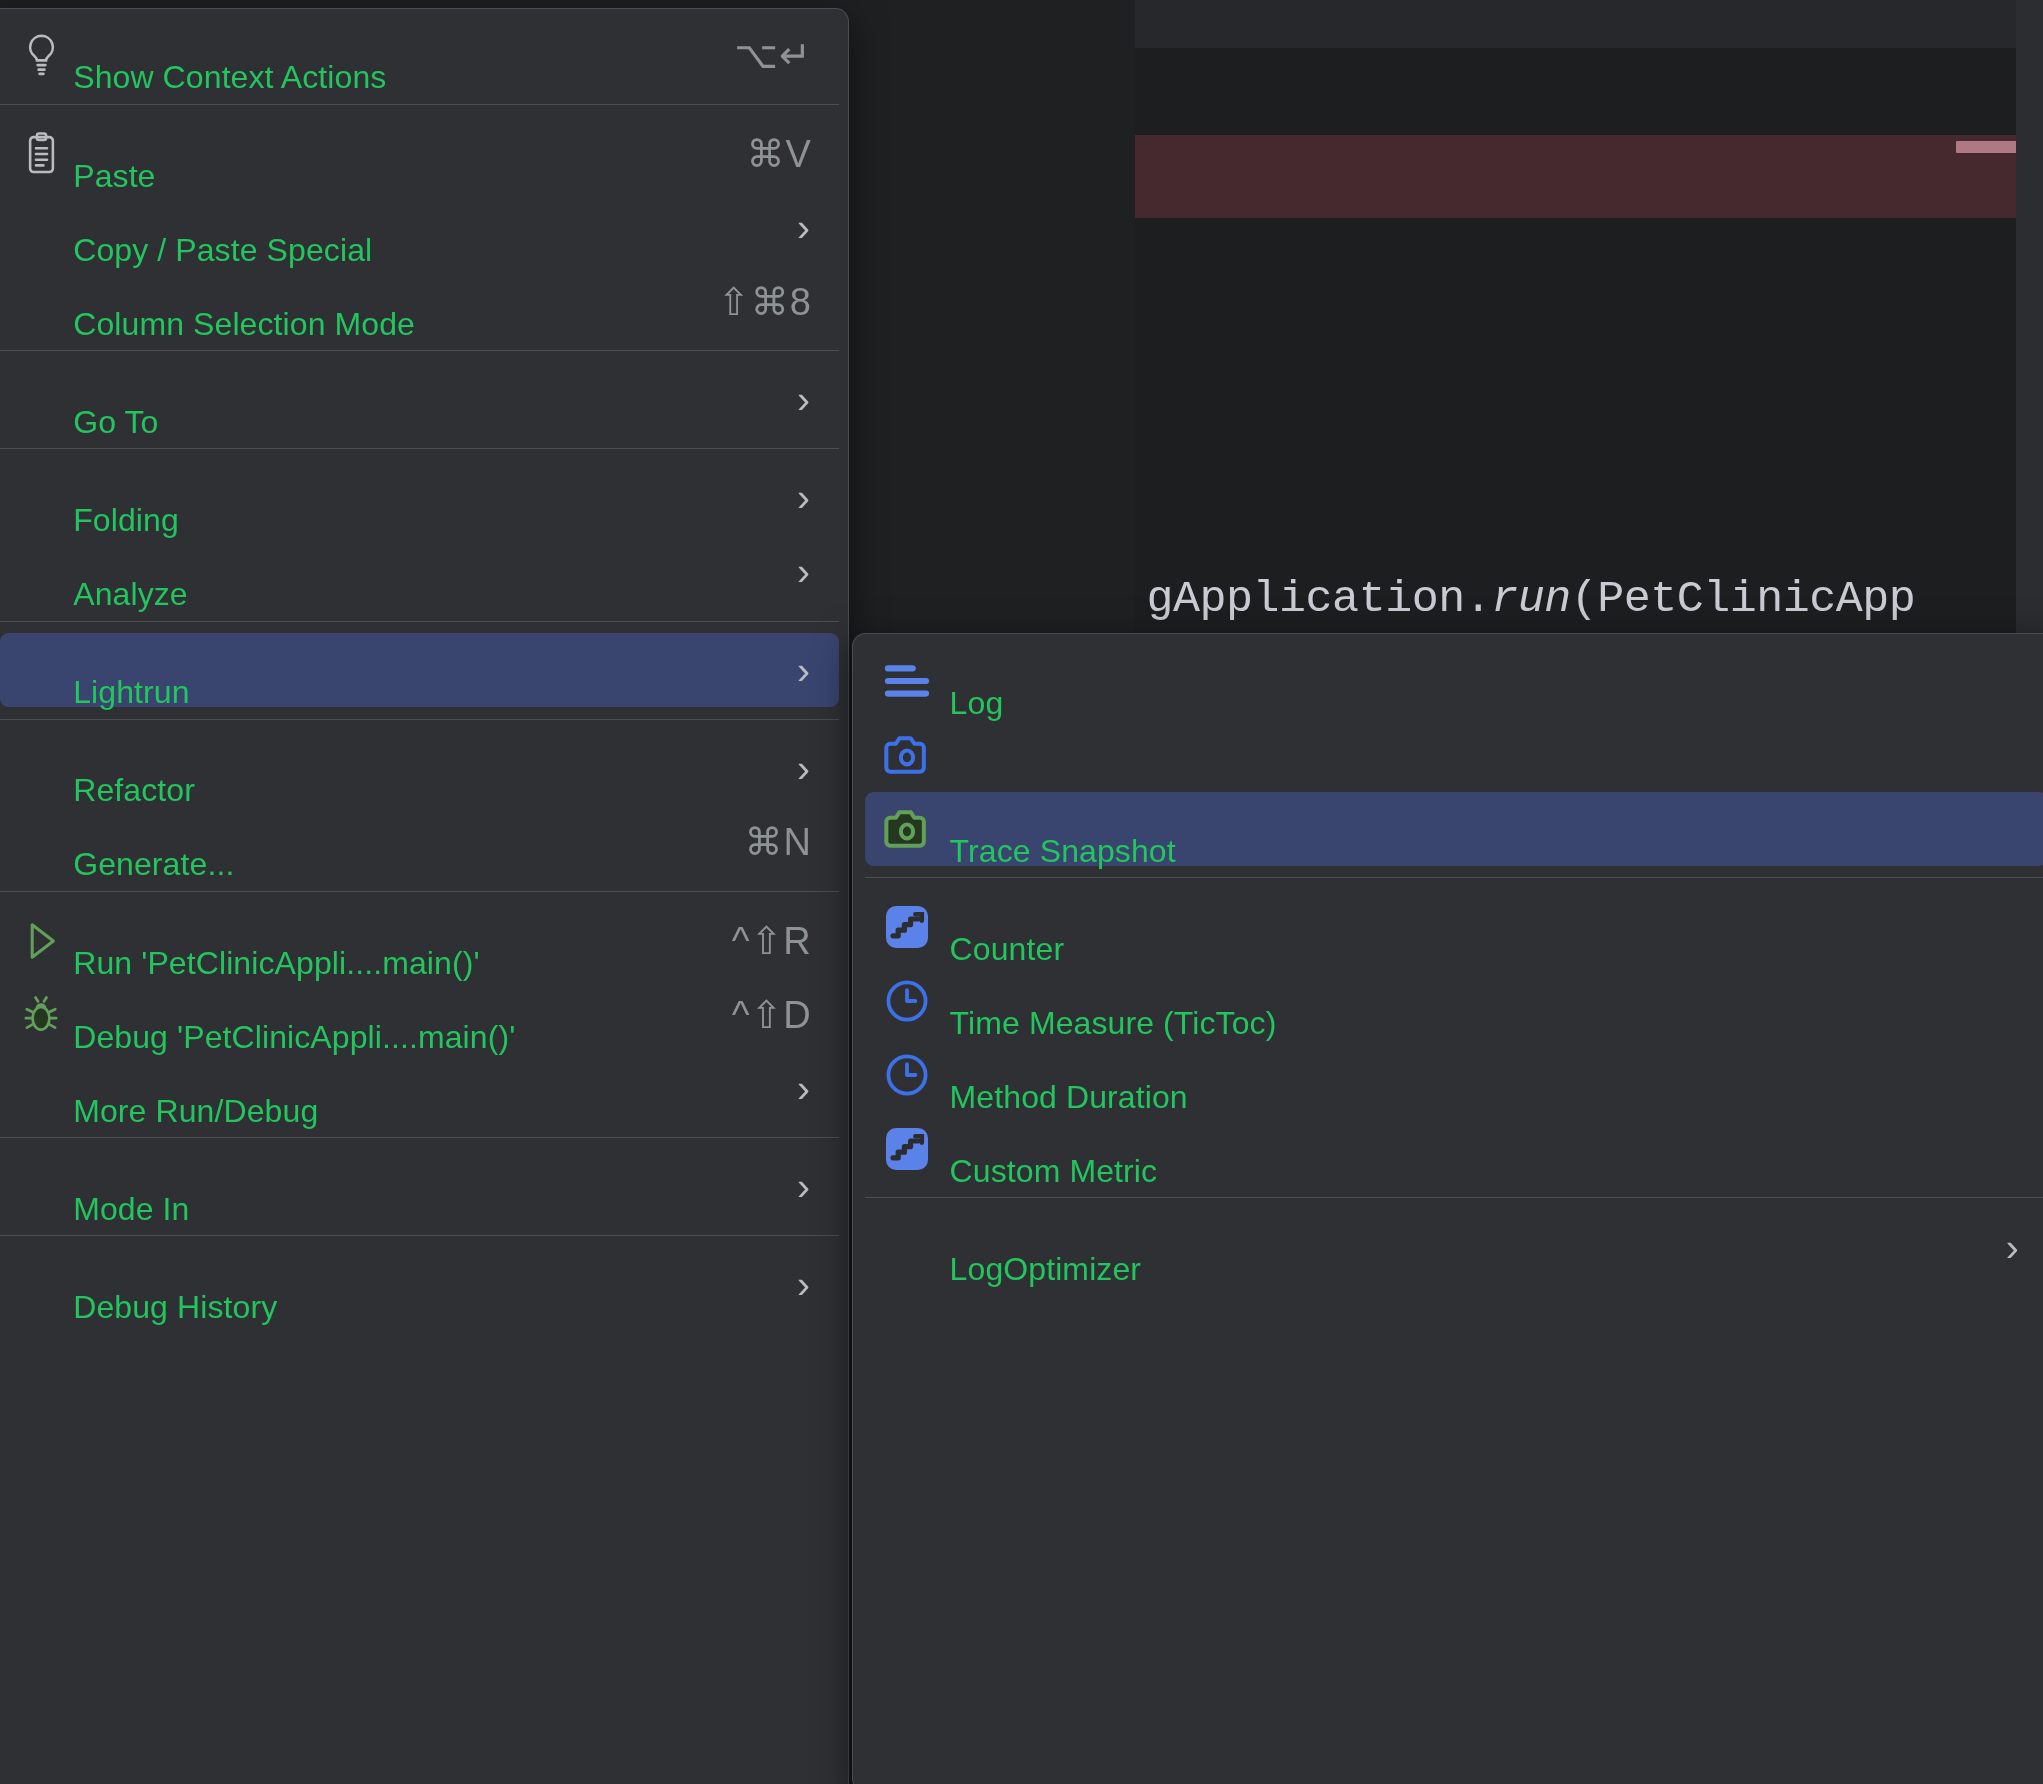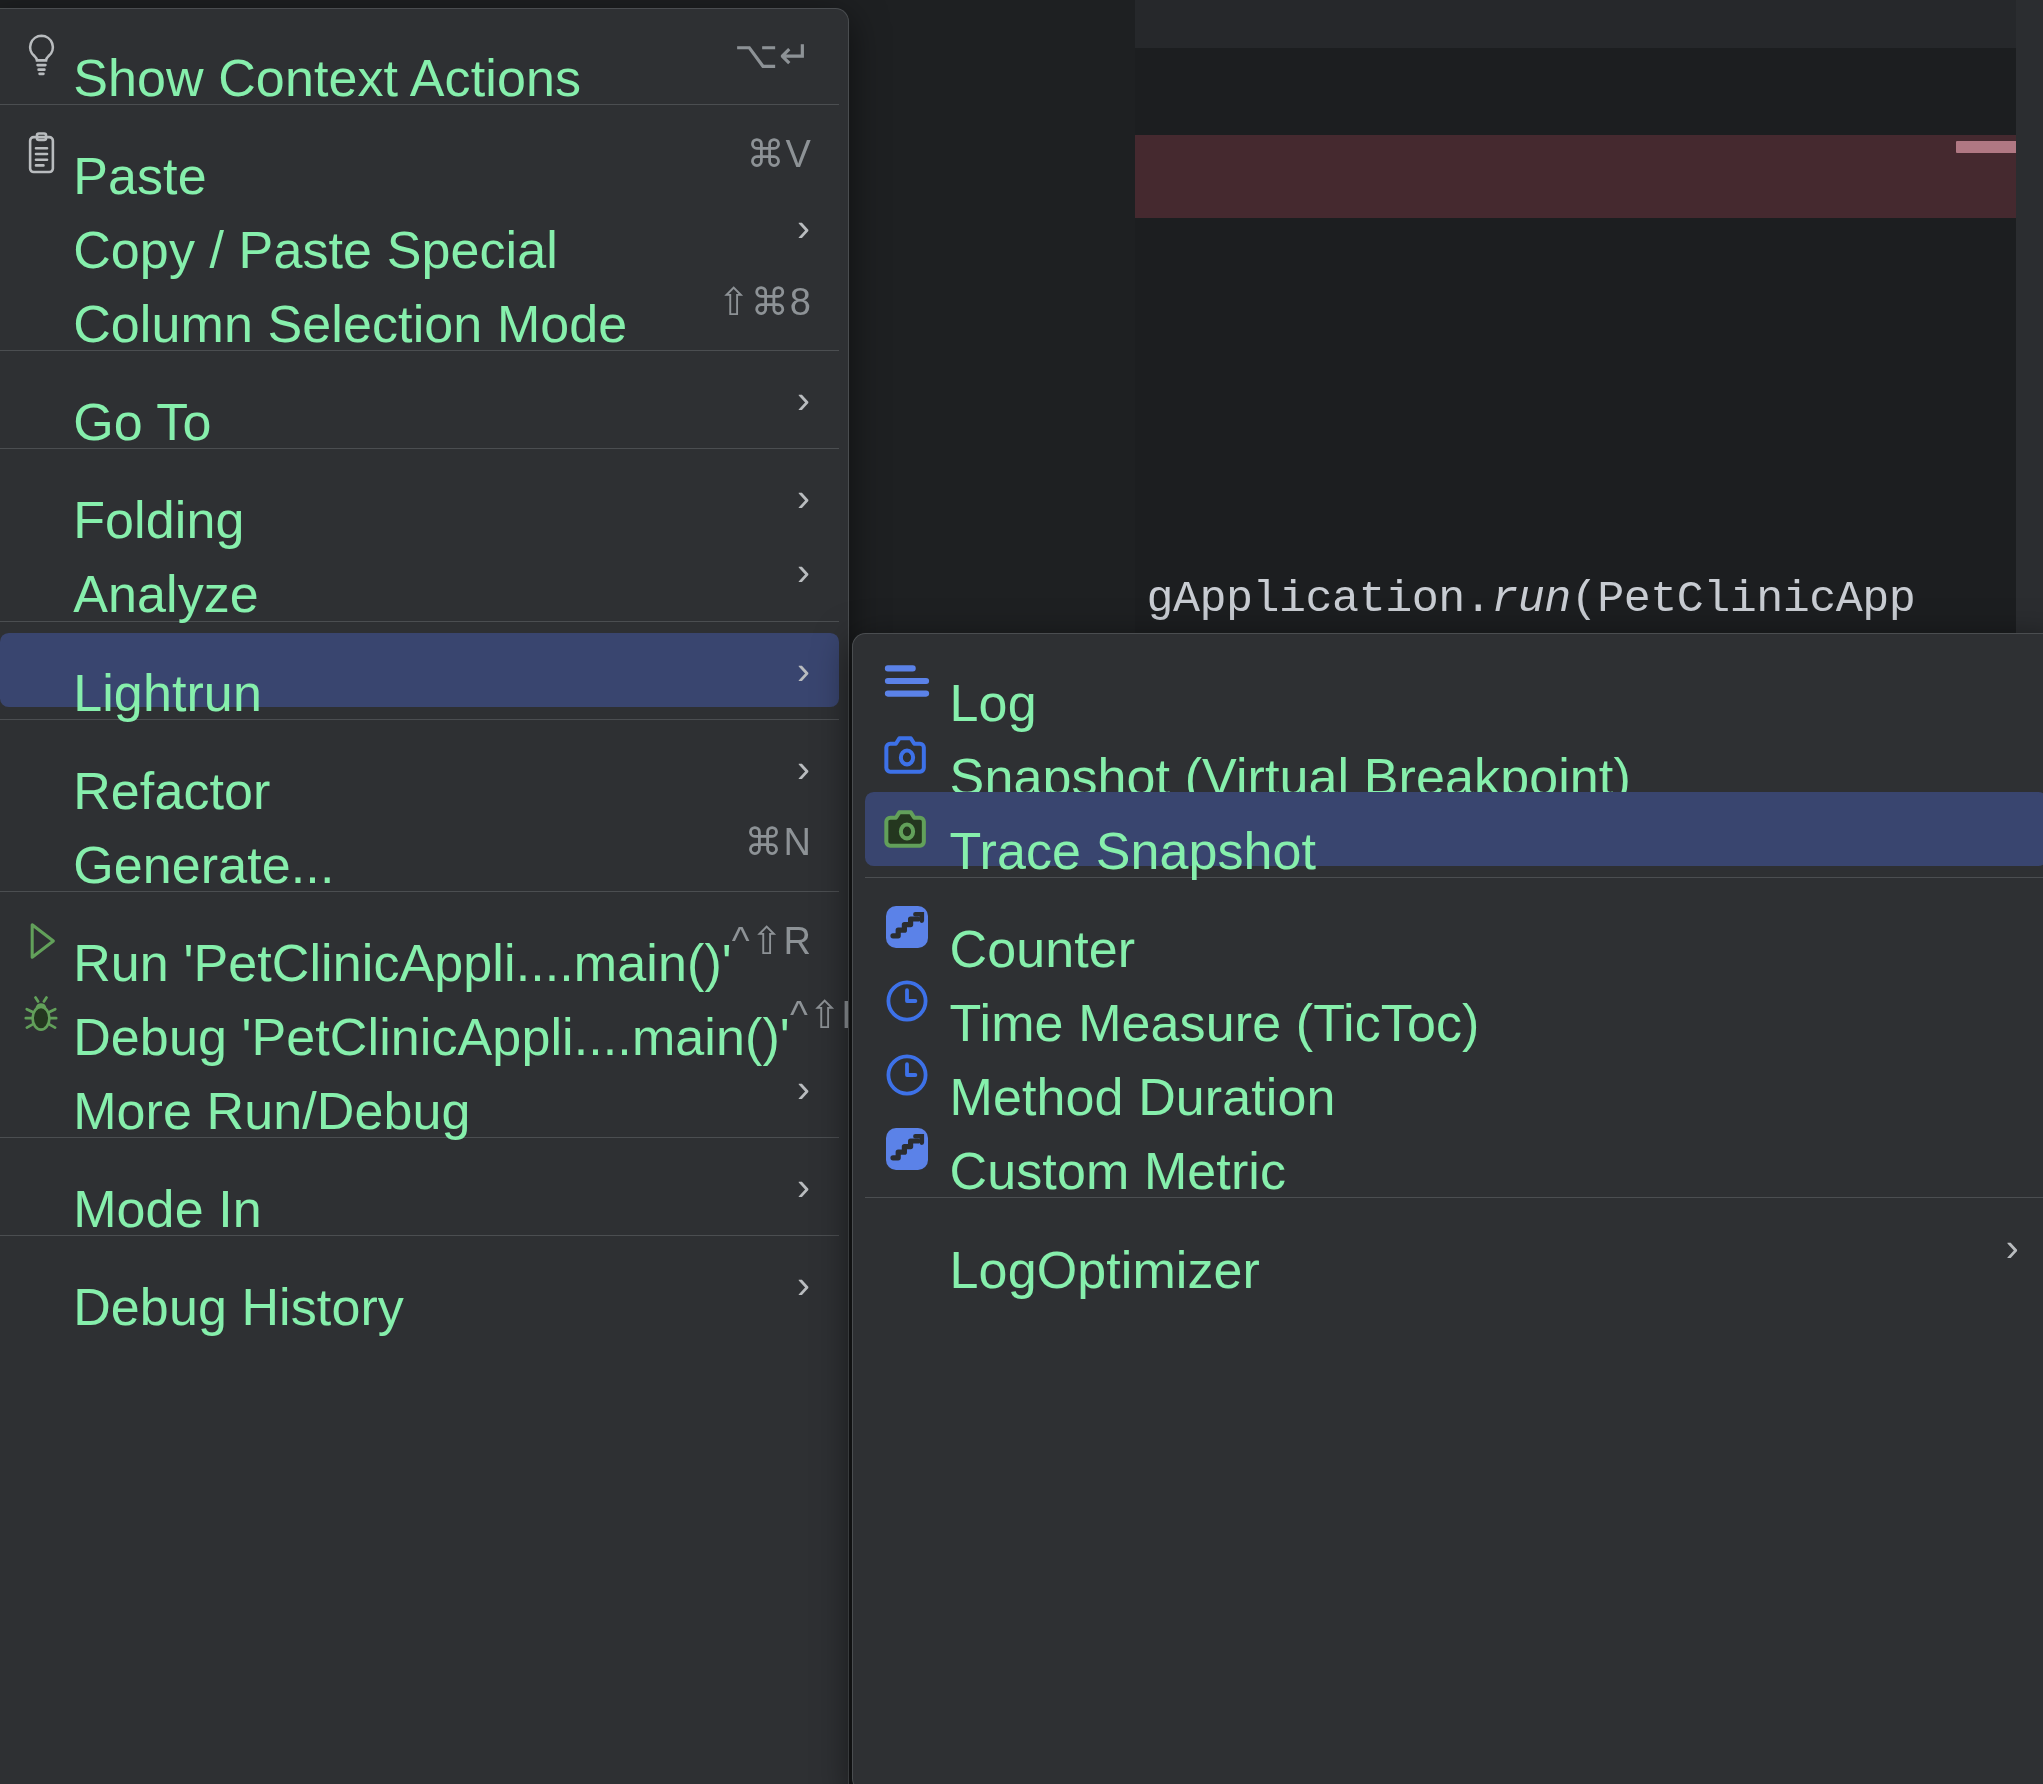--- a/index.html
+++ b/index.html
@@ -74,22 +74,22 @@
   .item.selected { background: #39456f; justify-content: flex-end; }
 
   .ico {
     width: 52px; min-width: 52px; height: 52px;
     display: flex; align-items: center; justify-content: center;
     margin-left: 15.4px;
   }
   .menu-sub .ico { margin-left: 13.5px; width: 58px; min-width: 58px; }
 
   .label {
-    font-size: 52px;
-    color: #86efac;
+    font-size: 32px;
+    color: #22c55e;
     letter-spacing: 0.1px;
     margin-left: 7.7px;
     margin-top: 45px;
   }
   .menu-main .label { margin-left: 5.8px; }
   .menu-sub  .label { margin-left: 13.5px; }
 
   .spacer { flex: 1 1 auto; }
 
   .shortcut {
@@ -258,21 +258,20 @@
         <span class="label">Log</span>
         <span class="spacer"></span>
       </div>
       <div class="item">
         <span class="ico">
           <svg width="50" height="44" viewBox="0 0 26 23" fill="none" stroke="#3d71e8" stroke-width="2.1" stroke-linejoin="round">
             <path d="M2.2 7.6a2 2 0 0 1 2-2h3l1.8-2.8h6l1.8 2.8h3a2 2 0 0 1 2 2v10.6a2 2 0 0 1-2 2H4.2a2 2 0 0 1-2-2z"></path>
             <ellipse cx="13" cy="12.8" rx="3.2" ry="3.6"></ellipse>
           </svg>
         </span>
-        <span class="label">Snapshot (Virtual Breakpoint)</span>
         <span class="spacer"></span>
       </div>
       <div class="item selected">
         <span class="ico">
           <svg width="50" height="44" viewBox="0 0 26 23" fill="none" stroke="#62a05a" stroke-width="2.1" stroke-linejoin="round">
             <path d="M2.2 7.6a2 2 0 0 1 2-2h3l1.8-2.8h6l1.8 2.8h3a2 2 0 0 1 2 2v10.6a2 2 0 0 1-2 2H4.2a2 2 0 0 1-2-2z" fill="#24371f"></path>
             <ellipse cx="13" cy="12.8" rx="3.2" ry="3.6"></ellipse>
           </svg>
         </span>
         <span class="label">Trace Snapshot</span>

